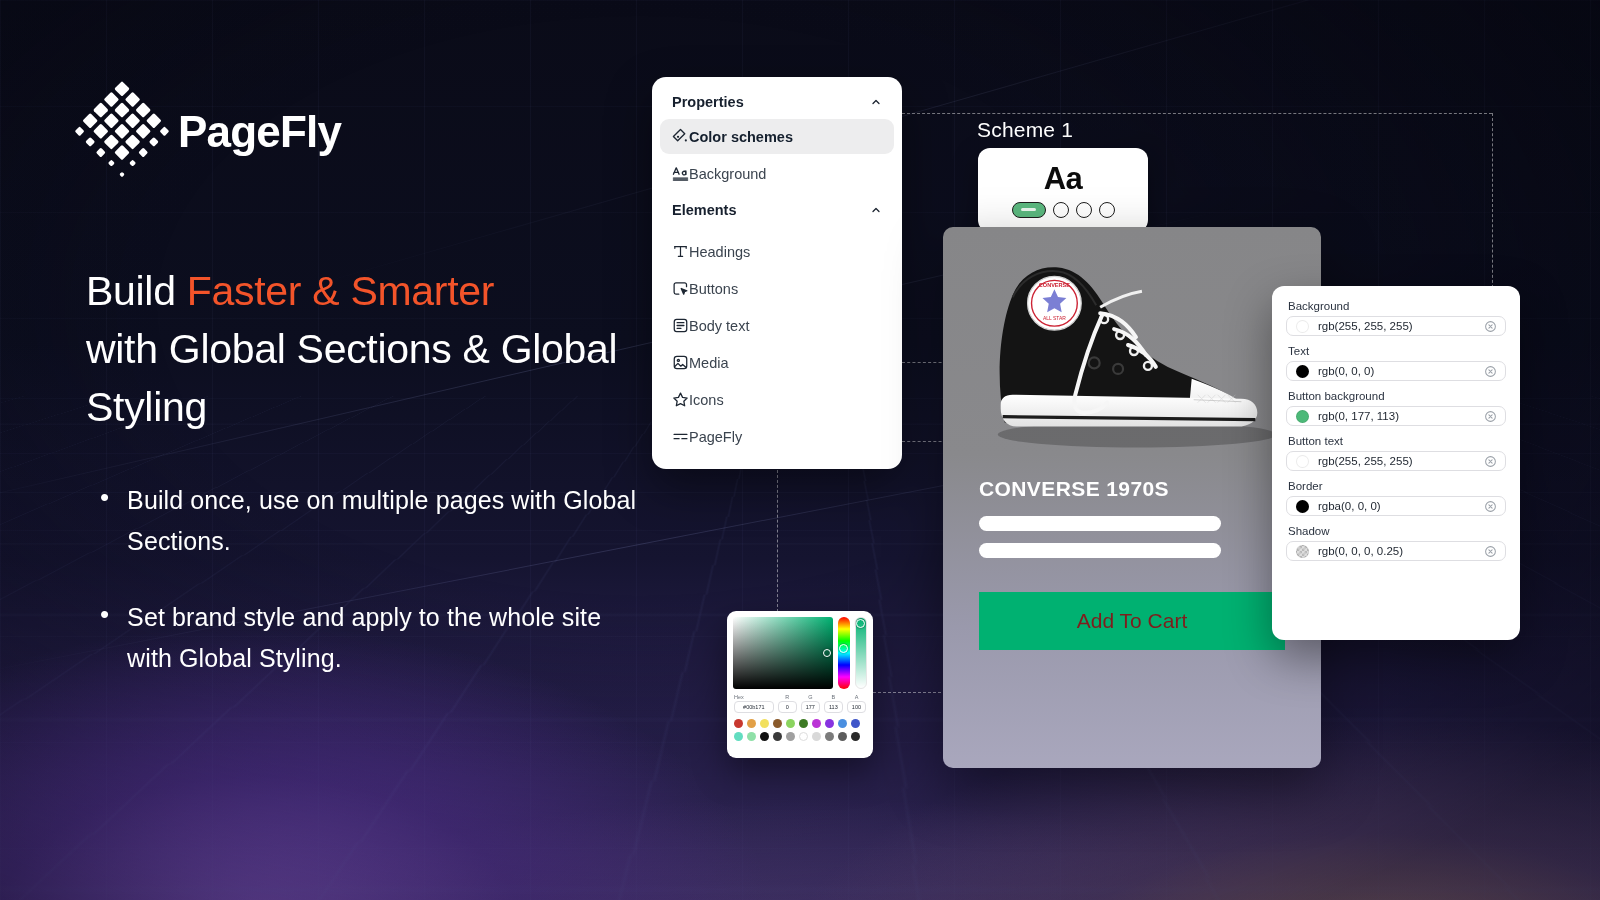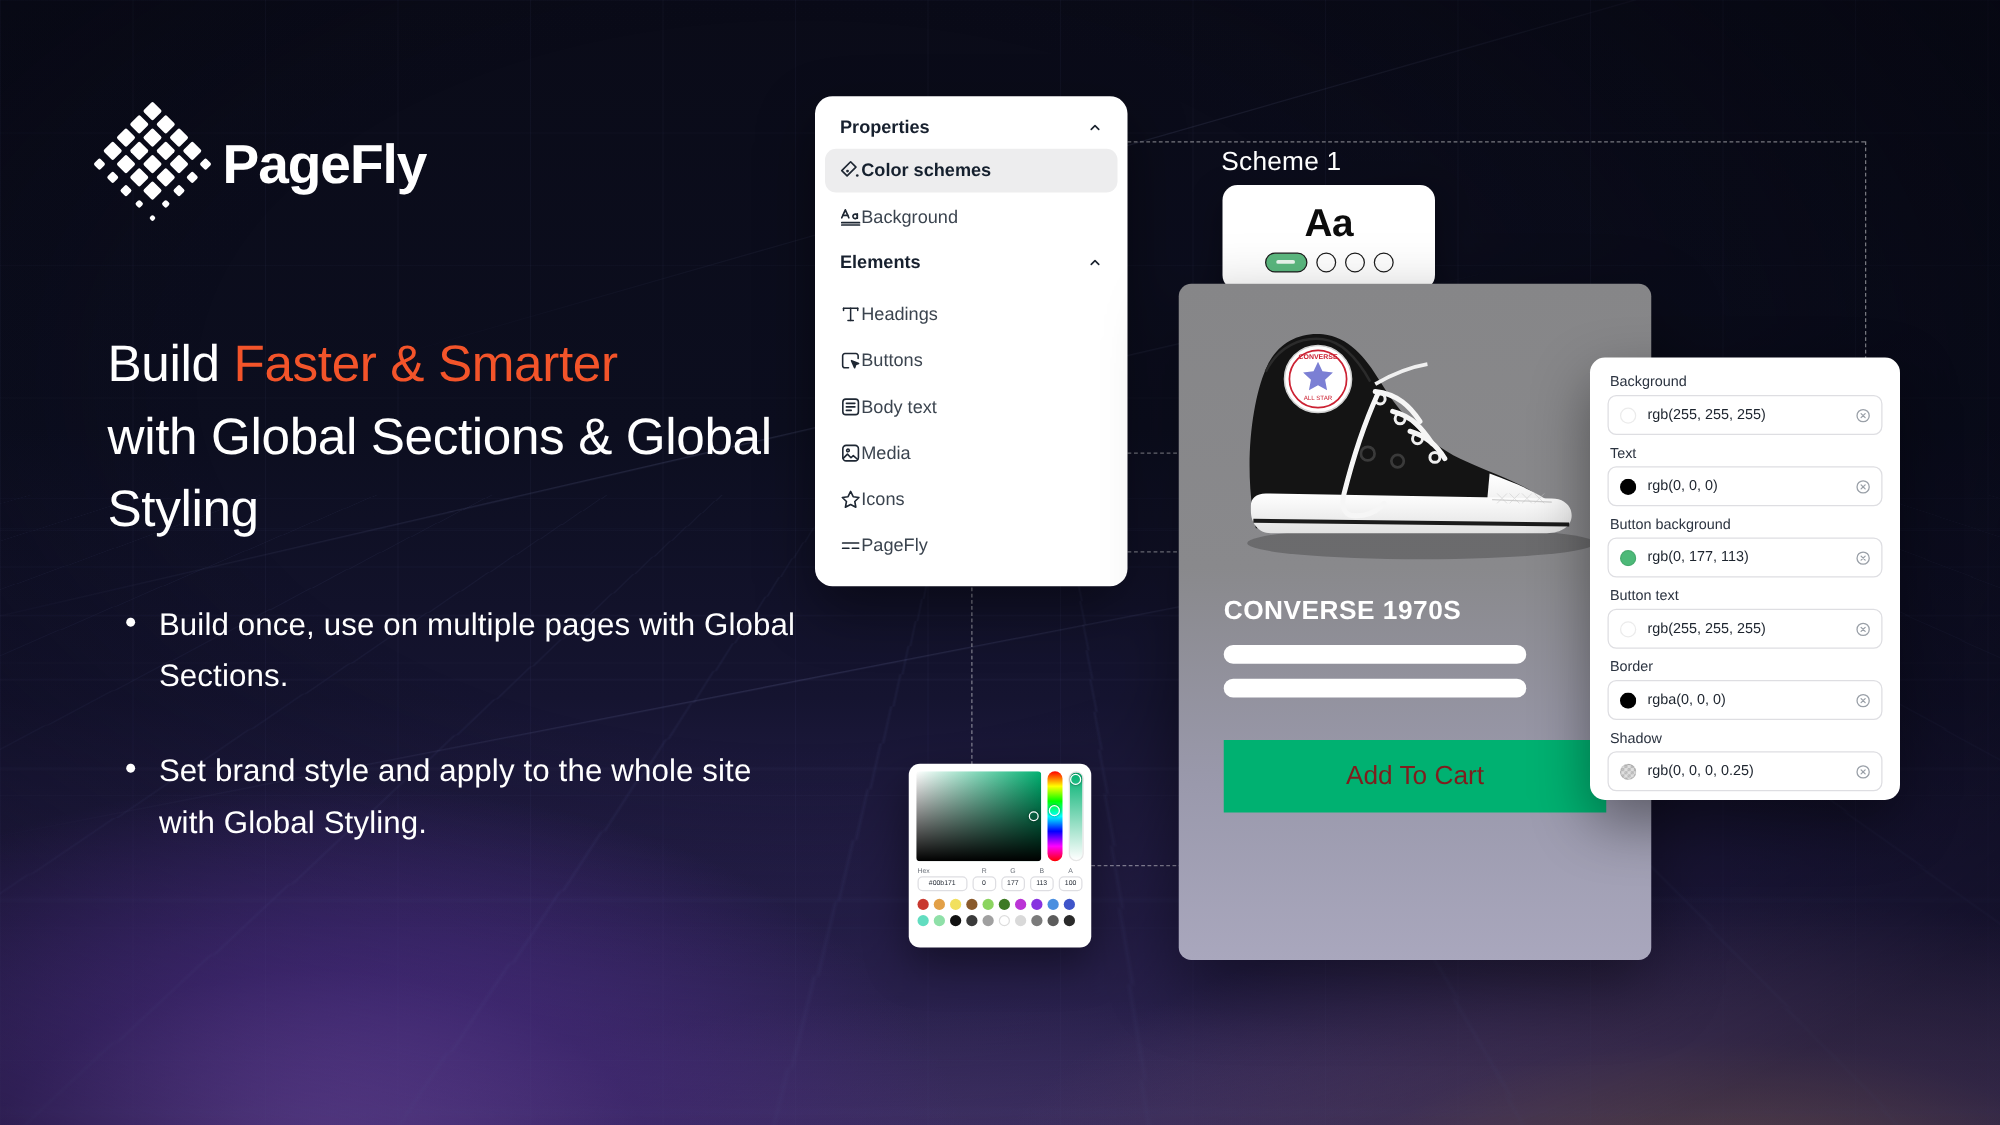--- a/index.html
+++ b/index.html
@@ -151,21 +151,21 @@
 
   
   .color-panel {
     position: absolute; left: 1272px; top: 286px; width: 248px; height: 354px;
     background: #fff; border-radius: 12px;
     box-shadow: 0 18px 46px rgba(0,0,0,0.40);
     padding: 14px 14px 0 14px;
   }
   .cp-label { font-size: 11.5px; color: #2b3340; margin: 0 0 4px 2px; }
   .cp-field {
-    height: 32px; border: 1px solid #dedee2; border-radius: 7px;
+    height: 20px; border: 1px solid #dedee2; border-radius: 7px;
     display: flex; align-items: center; gap: 9px; padding: 0 8px 0 9px;
     margin-bottom: 9px; background: #fff;
   }
   .cp-sw { width: 13px; height: 13px; border-radius: 50%; flex: none; border: 1px solid rgba(0,0,0,0.08); }
   .cp-sw.checker {
     background-image:
       linear-gradient(45deg, #b9b9b9 25%, transparent 25%, transparent 75%, #b9b9b9 75%),
       linear-gradient(45deg, #b9b9b9 25%, #dedede 25%, #dedede 75%, #b9b9b9 75%);
     background-size: 5px 5px; background-position: 0 0, 2.5px 2.5px;
   }

